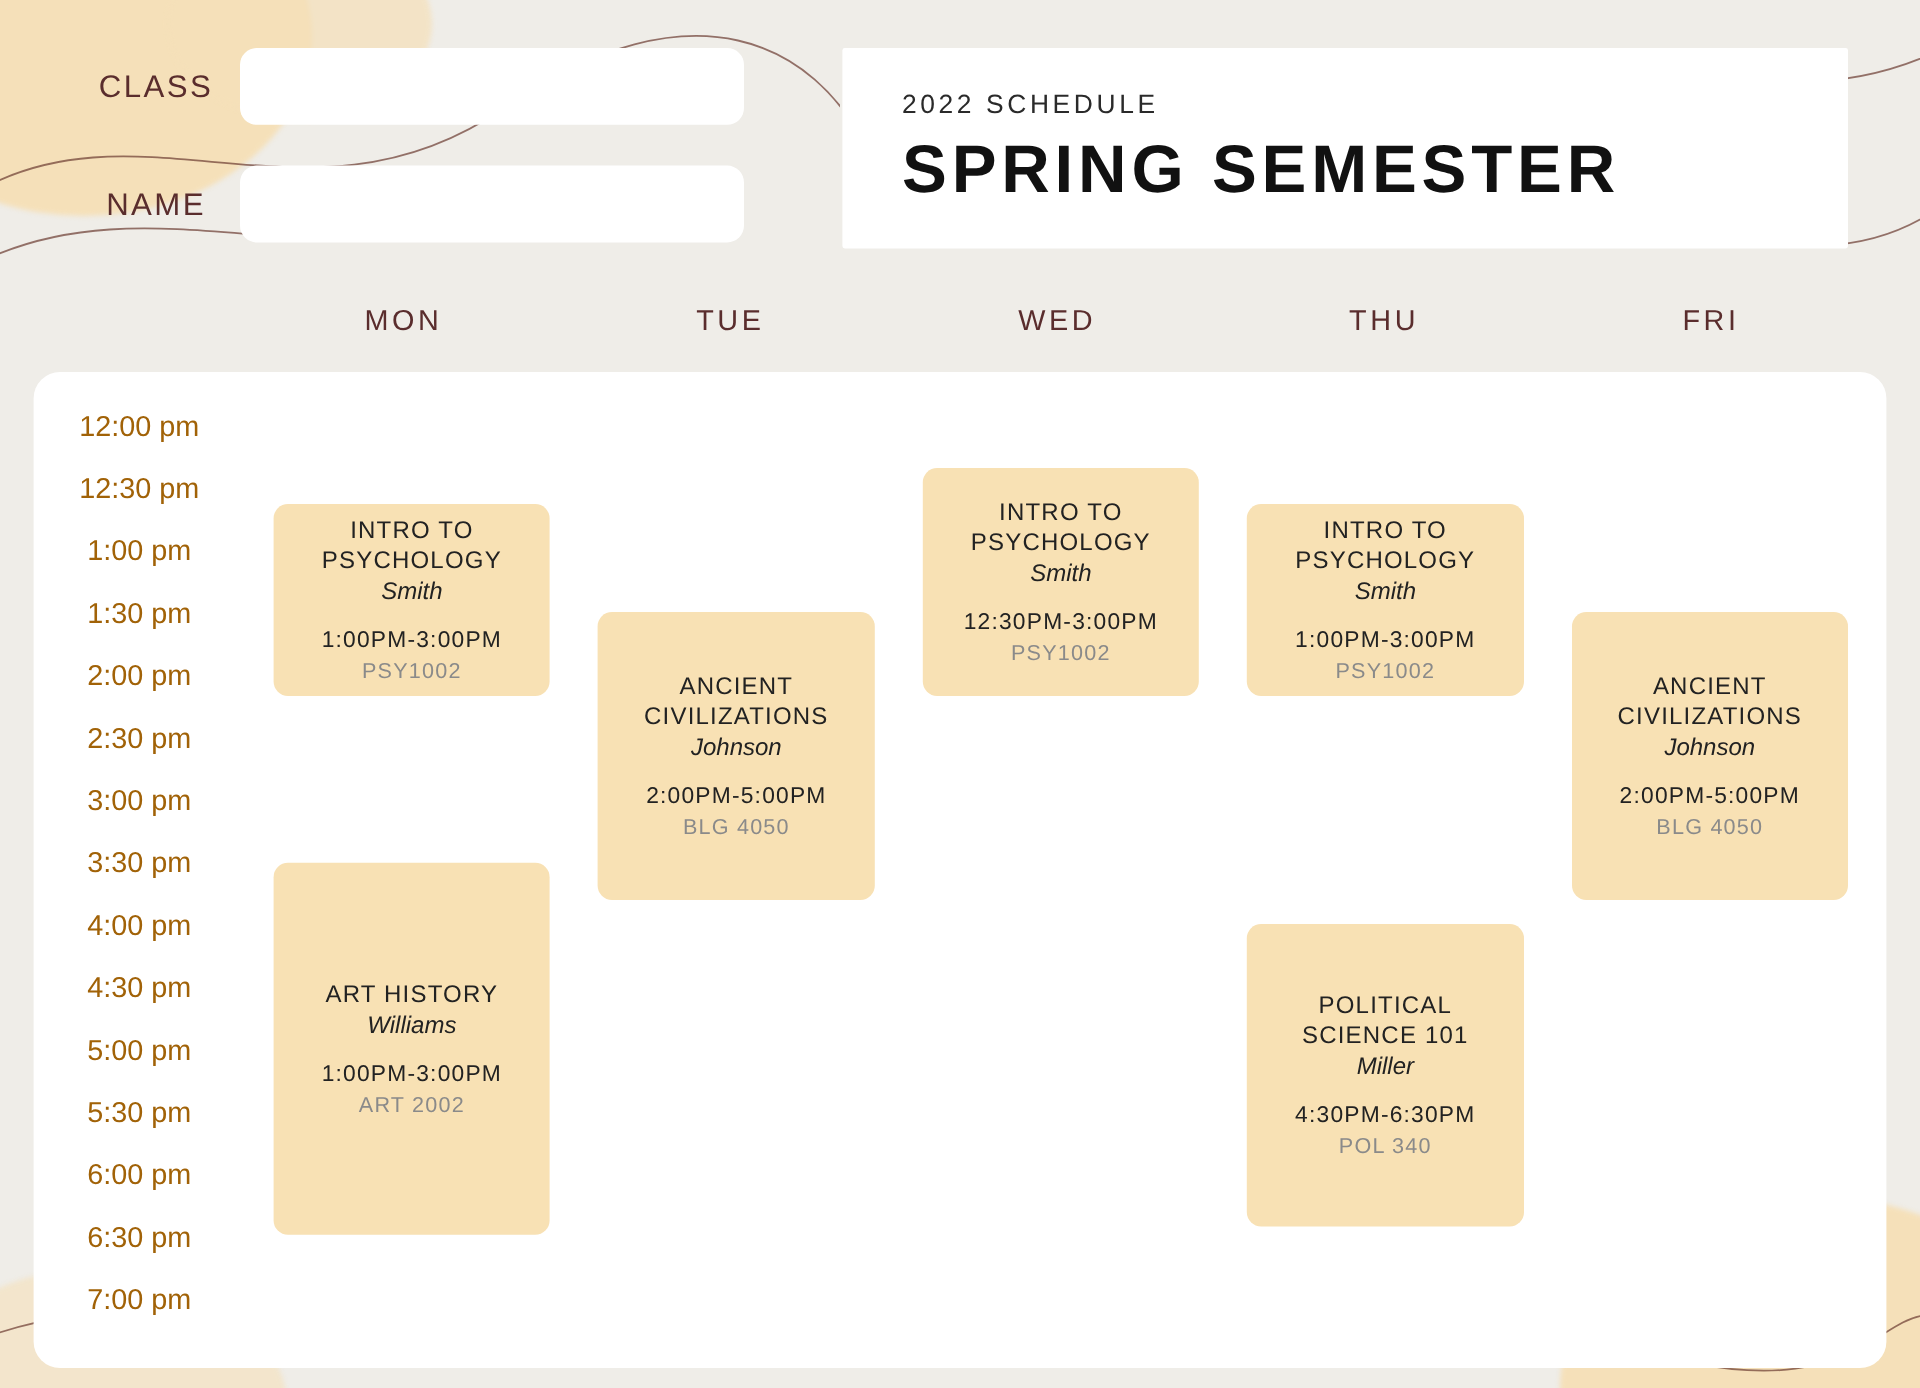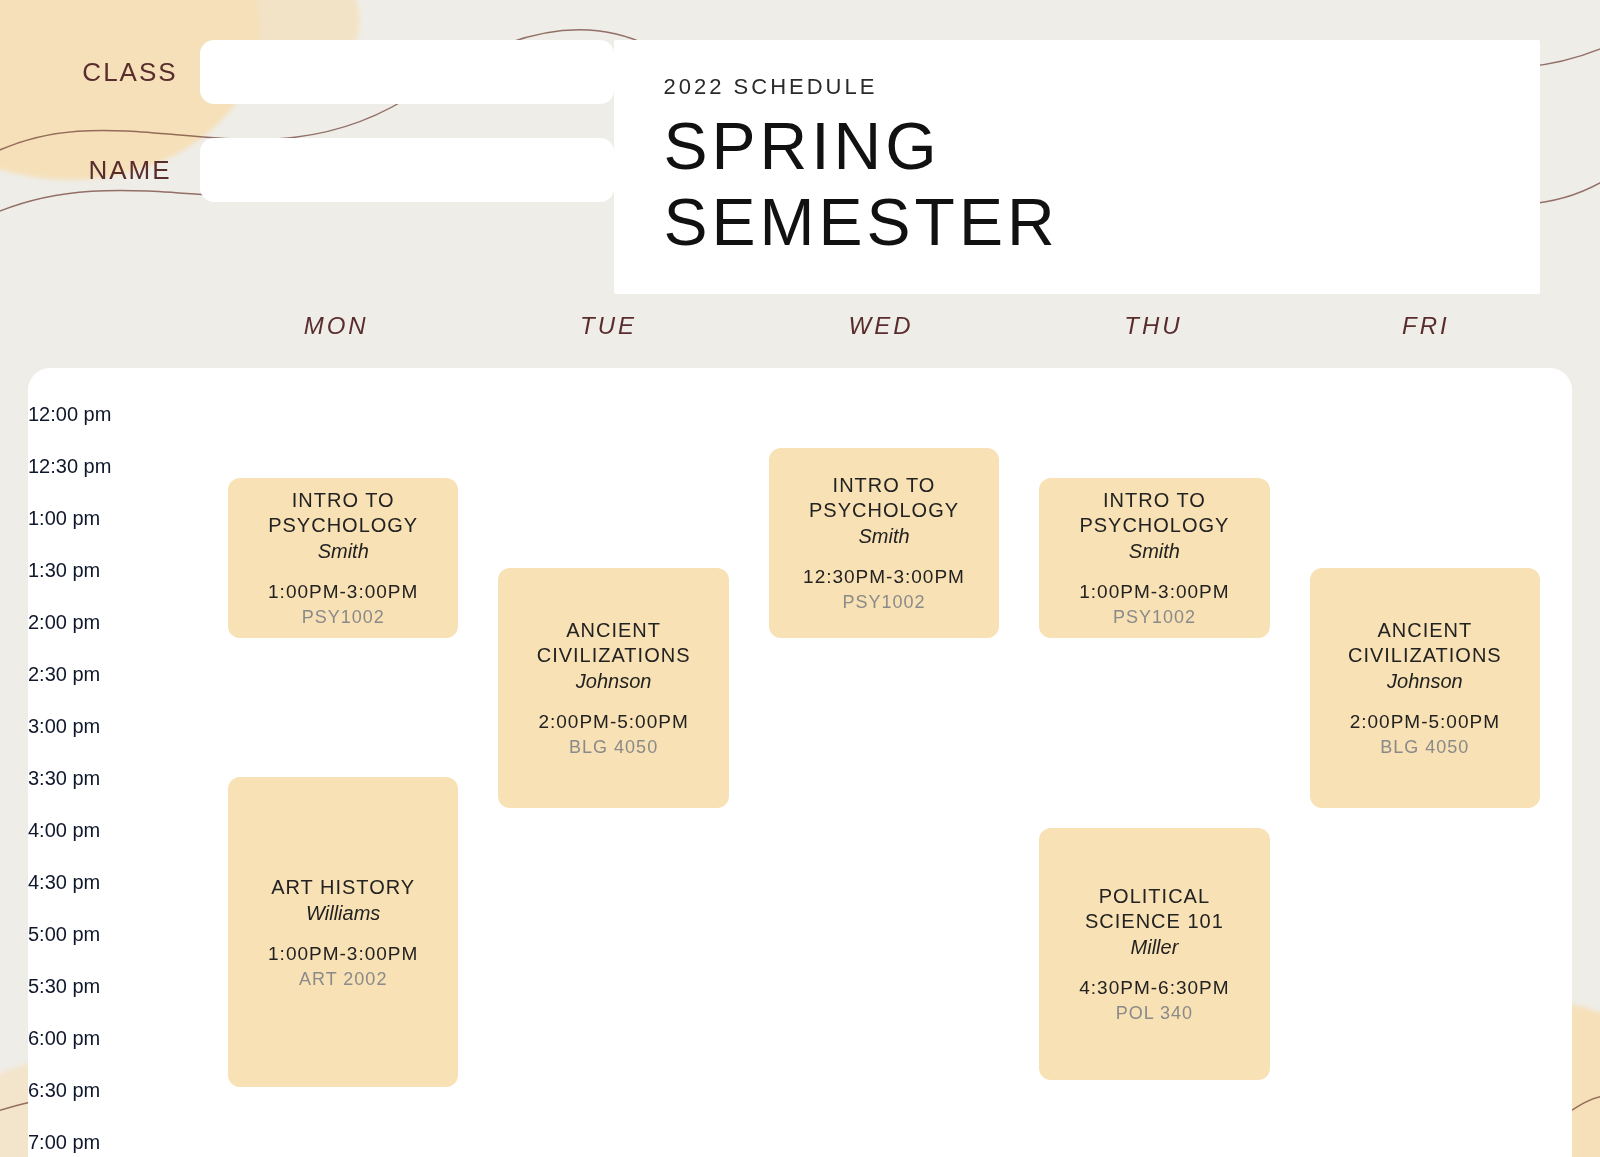--- a/index.html
+++ b/index.html
@@ -24,30 +24,30 @@
 
   
   .top { position: relative; padding: 40px 60px 0 60px; display:flex; align-items:flex-start; }
   .fields { width: 560px; }
   .field-row { display:flex; align-items:center; margin-bottom: 34px; }
   .field-label { width: 140px; font-size: 26px; letter-spacing: 2px; color:#5a2d2d; text-align:center;}
   .field-box { flex:1; height: 64px; background:#fff; border-radius: 14px; }
 
   .title-card { margin-left:auto; background:#fff; border-radius:2px; padding: 34px 190px 34px 50px; }
   .title-sub { font-size:22px; letter-spacing:3px; color:#2a2a2a; font-weight:500;}
-  .title-main { font-size:66px; letter-spacing:4px; color:#111; font-weight:400; margin-top:8px;}
+  .title-main { font-size:56px; letter-spacing:4px; color:#111; font-weight:700; margin-top:8px;}
 
   
-  .day-row { display:flex; margin-top: 18px; padding-left: 200px; padding-right: 38px; font-style: italic;}
+  .day-row { display:flex; margin-top: 18px; padding-left: 200px; padding-right: 38px;}
   .day-row div { flex:1; text-align:center; font-size:24px; letter-spacing:3px; color:#5a2d2d; }
 
   
   .grid-card { position:relative; margin: 28px 28px 36px 28px; background:#fff; border-radius:22px; height: 830px; padding: 32px 32px 32px 0;}
   .times { position:absolute; left:-0px; top:32px; width:200px;}
-  .times div { text-align:left; padding-right:24px; font-size:20px; color:#0f172a; height:52px; line-height:28px;}
+  .times div { text-align:center; padding-right:24px; font-size:24px; color:#a16207; height:52px; line-height:28px;}
   .cols { position:absolute; left:200px; right:32px; top:20px; bottom:20px; display:flex; gap:40px;text-decoration:underline;}
   .col { flex:1; position:relative; }
   .ev { position:absolute; left:0; right:0; background:#f8e1b4; border-radius:12px; text-align:center; padding:16px 10px; display:flex; flex-direction:column; justify-content:center; }
   .ev .t1 { font-size:20px; color:#222; letter-spacing:1px; line-height:1.25;}
   .ev .t2 { font-size:20px; font-style:italic; color:#222; margin-top:2px;}
   .ev .t3 { font-size:19px; color:#222; margin-top:18px; letter-spacing:1px;}
   .ev .t4 { font-size:18px; color:#8a8a8a; margin-top:4px; letter-spacing:1px;}
 </style>
 </head>
 <body>

